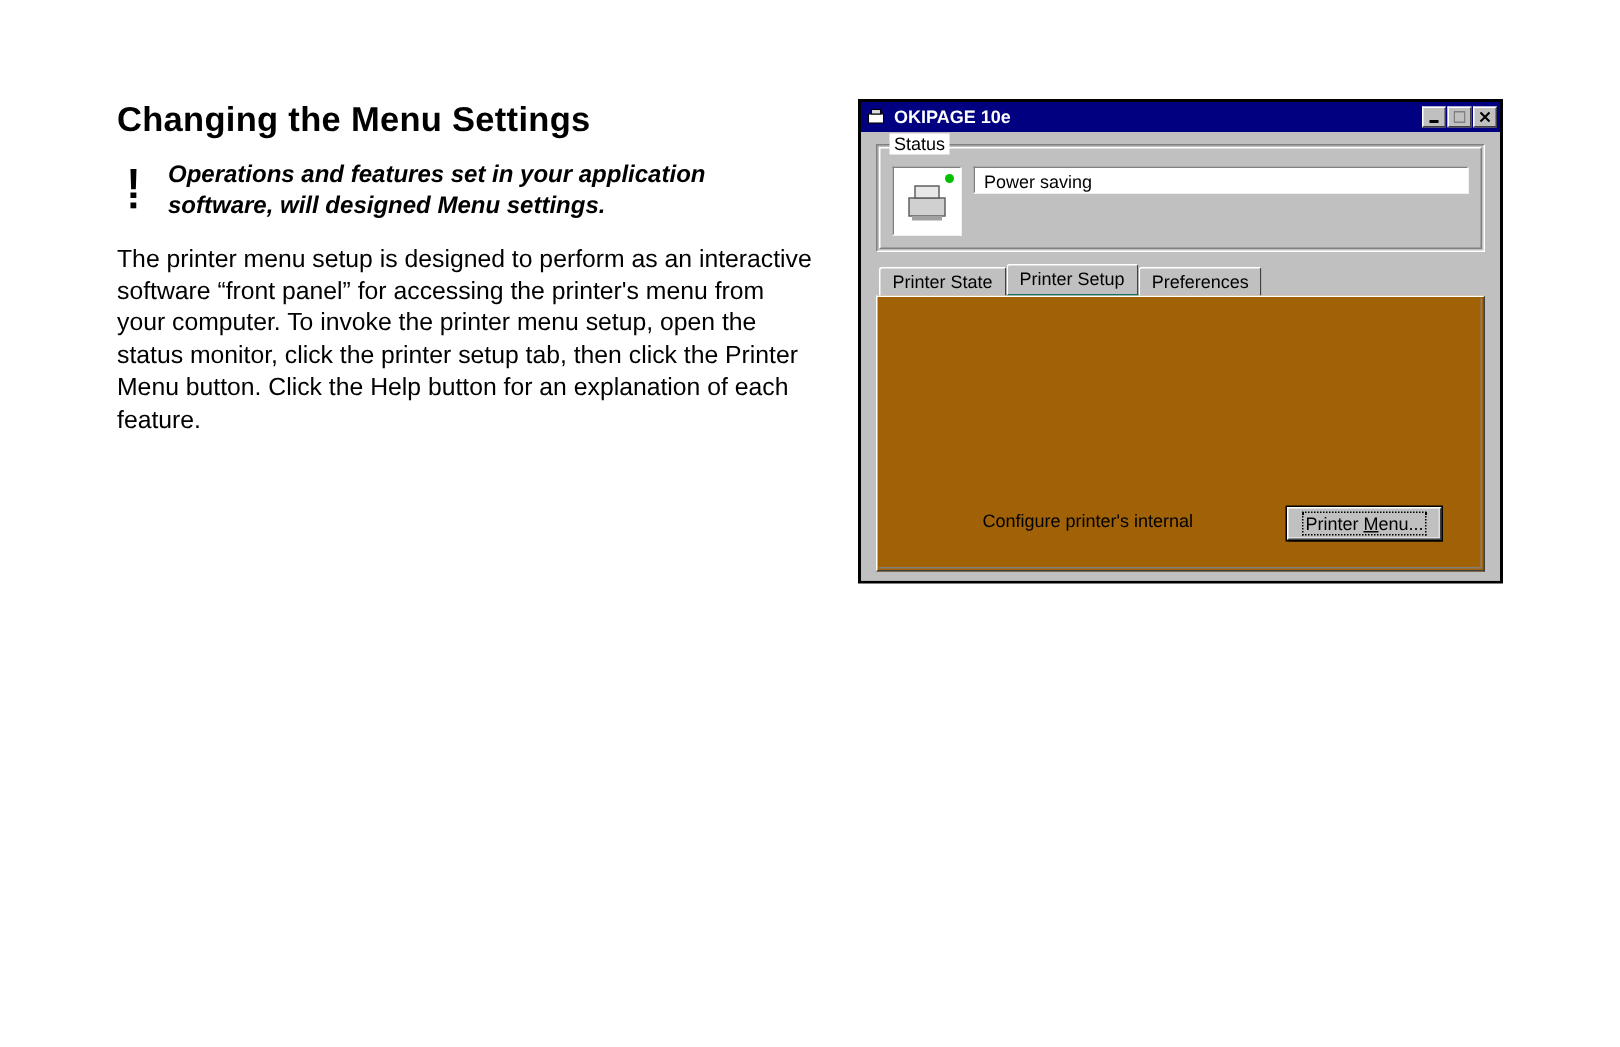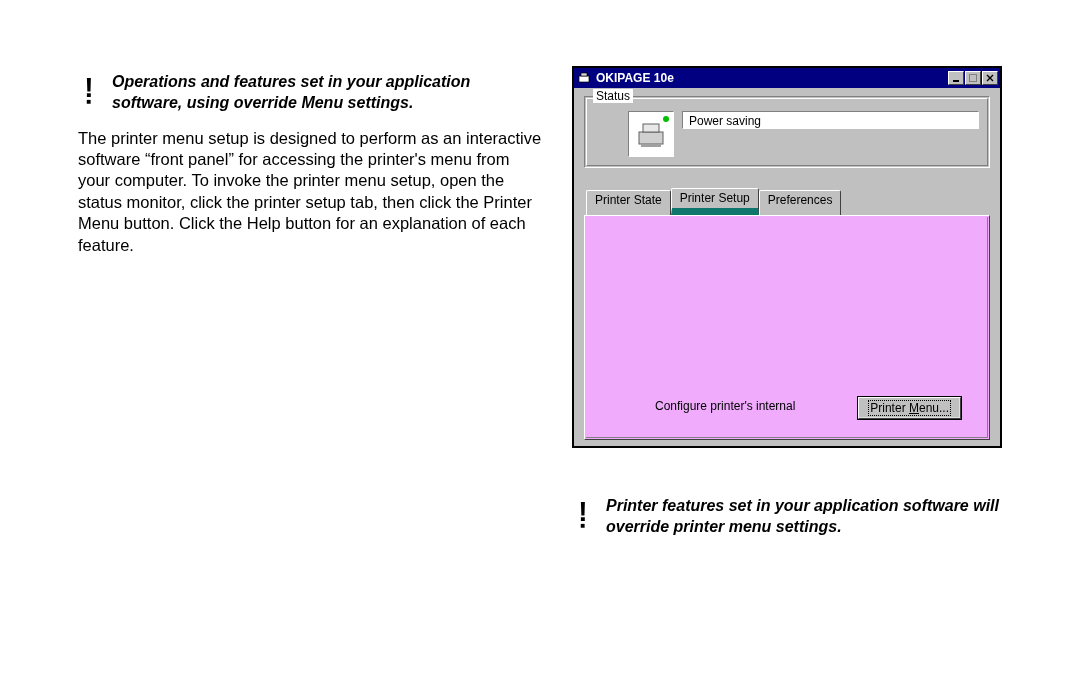--- a/index.html
+++ b/index.html
@@ -161,21 +161,20 @@
     top: -8px;
     left: 8px;
     background: #ffffff;
     padding: 0 3px;
     font-size: 12px;
   }
   .status-row {
     display: flex;
     align-items: flex-start;
     gap: 8px;
-    margin-left: 33px;
   }
   .printer-icon {
     width: 46px;
     height: 46px;
     border-top: 1px solid #808080;
     border-left: 1px solid #808080;
     border-right: 1px solid #fff;
     border-bottom: 1px solid #fff;
     background: #fff;
     display: flex;
@@ -200,52 +199,52 @@
     border-right: 1px solid #fff;
     border-bottom: 1px solid #fff;
     padding: 2px 6px;
     font-size: 12px;
     height: 18px;
     line-height: 14px;
   }
   .tabs {
     display: flex;
     position: relative;
-    margin-top: 20px;
+    margin-top: 8px;
     padding-left: 2px;
   }
   .tab {
     background: #c0c0c0;
     border-top: 1px solid #fff;
     border-left: 1px solid #fff;
     border-right: 1px solid #404040;
     padding: 2px 8px 2px 8px;
     font-size: 12px;
     border-top-left-radius: 2px;
     border-top-right-radius: 2px;
     position: relative;
     top: 1px;
   }
   .tab.active {
-    border-bottom: 7px solid #0f766e;
+    border-bottom: 1px solid #0f766e;
     top: 0;
     z-index: 2;
     padding-bottom: 3px;
   }
   .tab.inactive {
     top: 2px;
   }
   .tab-panel {
     border-top: 1px solid #fff;
     border-left: 1px solid #fff;
     border-right: 1px solid #404040;
     border-bottom: 1px solid #404040;
-    height: 225px;
-    position: relative;
-    background: #f0abfc;
+    height: 184px;
+    position: relative;
+    background: #a16207;
   }
   .tab-panel-inner {
     position: absolute;
     inset: 1px;
     border-right: 1px solid #808080;
     border-bottom: 1px solid #808080;
   }
   .configure-text {
     position: absolute;
     left: 70px;
@@ -286,24 +285,25 @@
     left: 0;
     right: 0;
   }
 </style>
 </head>
 <body>
 
 <div class="page">
   <div class="columns">
     <div class="left-col">
+      <h1>Changing the Menu Settings</h1>
 
       <div class="callout">
         <div class="callout-icon"></div>
-        <div class="callout-text">Operations and features set in your application software, using override Menu settings.</div>
+        <div class="callout-text">Operations and features set in your application software, will designed Menu settings.</div>
       </div>
 
       <p class="body-text">The printer menu setup is designed to perform as an interactive software “front panel” for accessing the printer's menu from your computer.  To invoke the printer menu setup, open the status monitor, click the printer setup tab, then click the Printer Menu button. Click the Help button for an explanation of each feature.</p>
     </div>
 
     <div class="right-col">
       <div class="window-outer">
         <div class="window">
           <div class="titlebar">
             <span class="titlebar-icon">
@@ -356,20 +356,16 @@
             </div>
             <div class="tab-panel">
               <div class="tab-panel-inner"></div>
               <div class="configure-text">Configure printer's internal</div>
               <button class="pm-button"><span class="dotted"><span>Printer </span><span class="pm-underline">M</span><span>enu...</span></span></button>
             </div>
           </div>
         </div>
       </div>
 
-      <div class="callout right-callout">
-        <div class="callout-icon"></div>
-        <div class="callout-text">Printer features set in your application software will override printer menu settings.</div>
-      </div>
     </div>
   </div>
 
 </div>
 
 </body></html>

